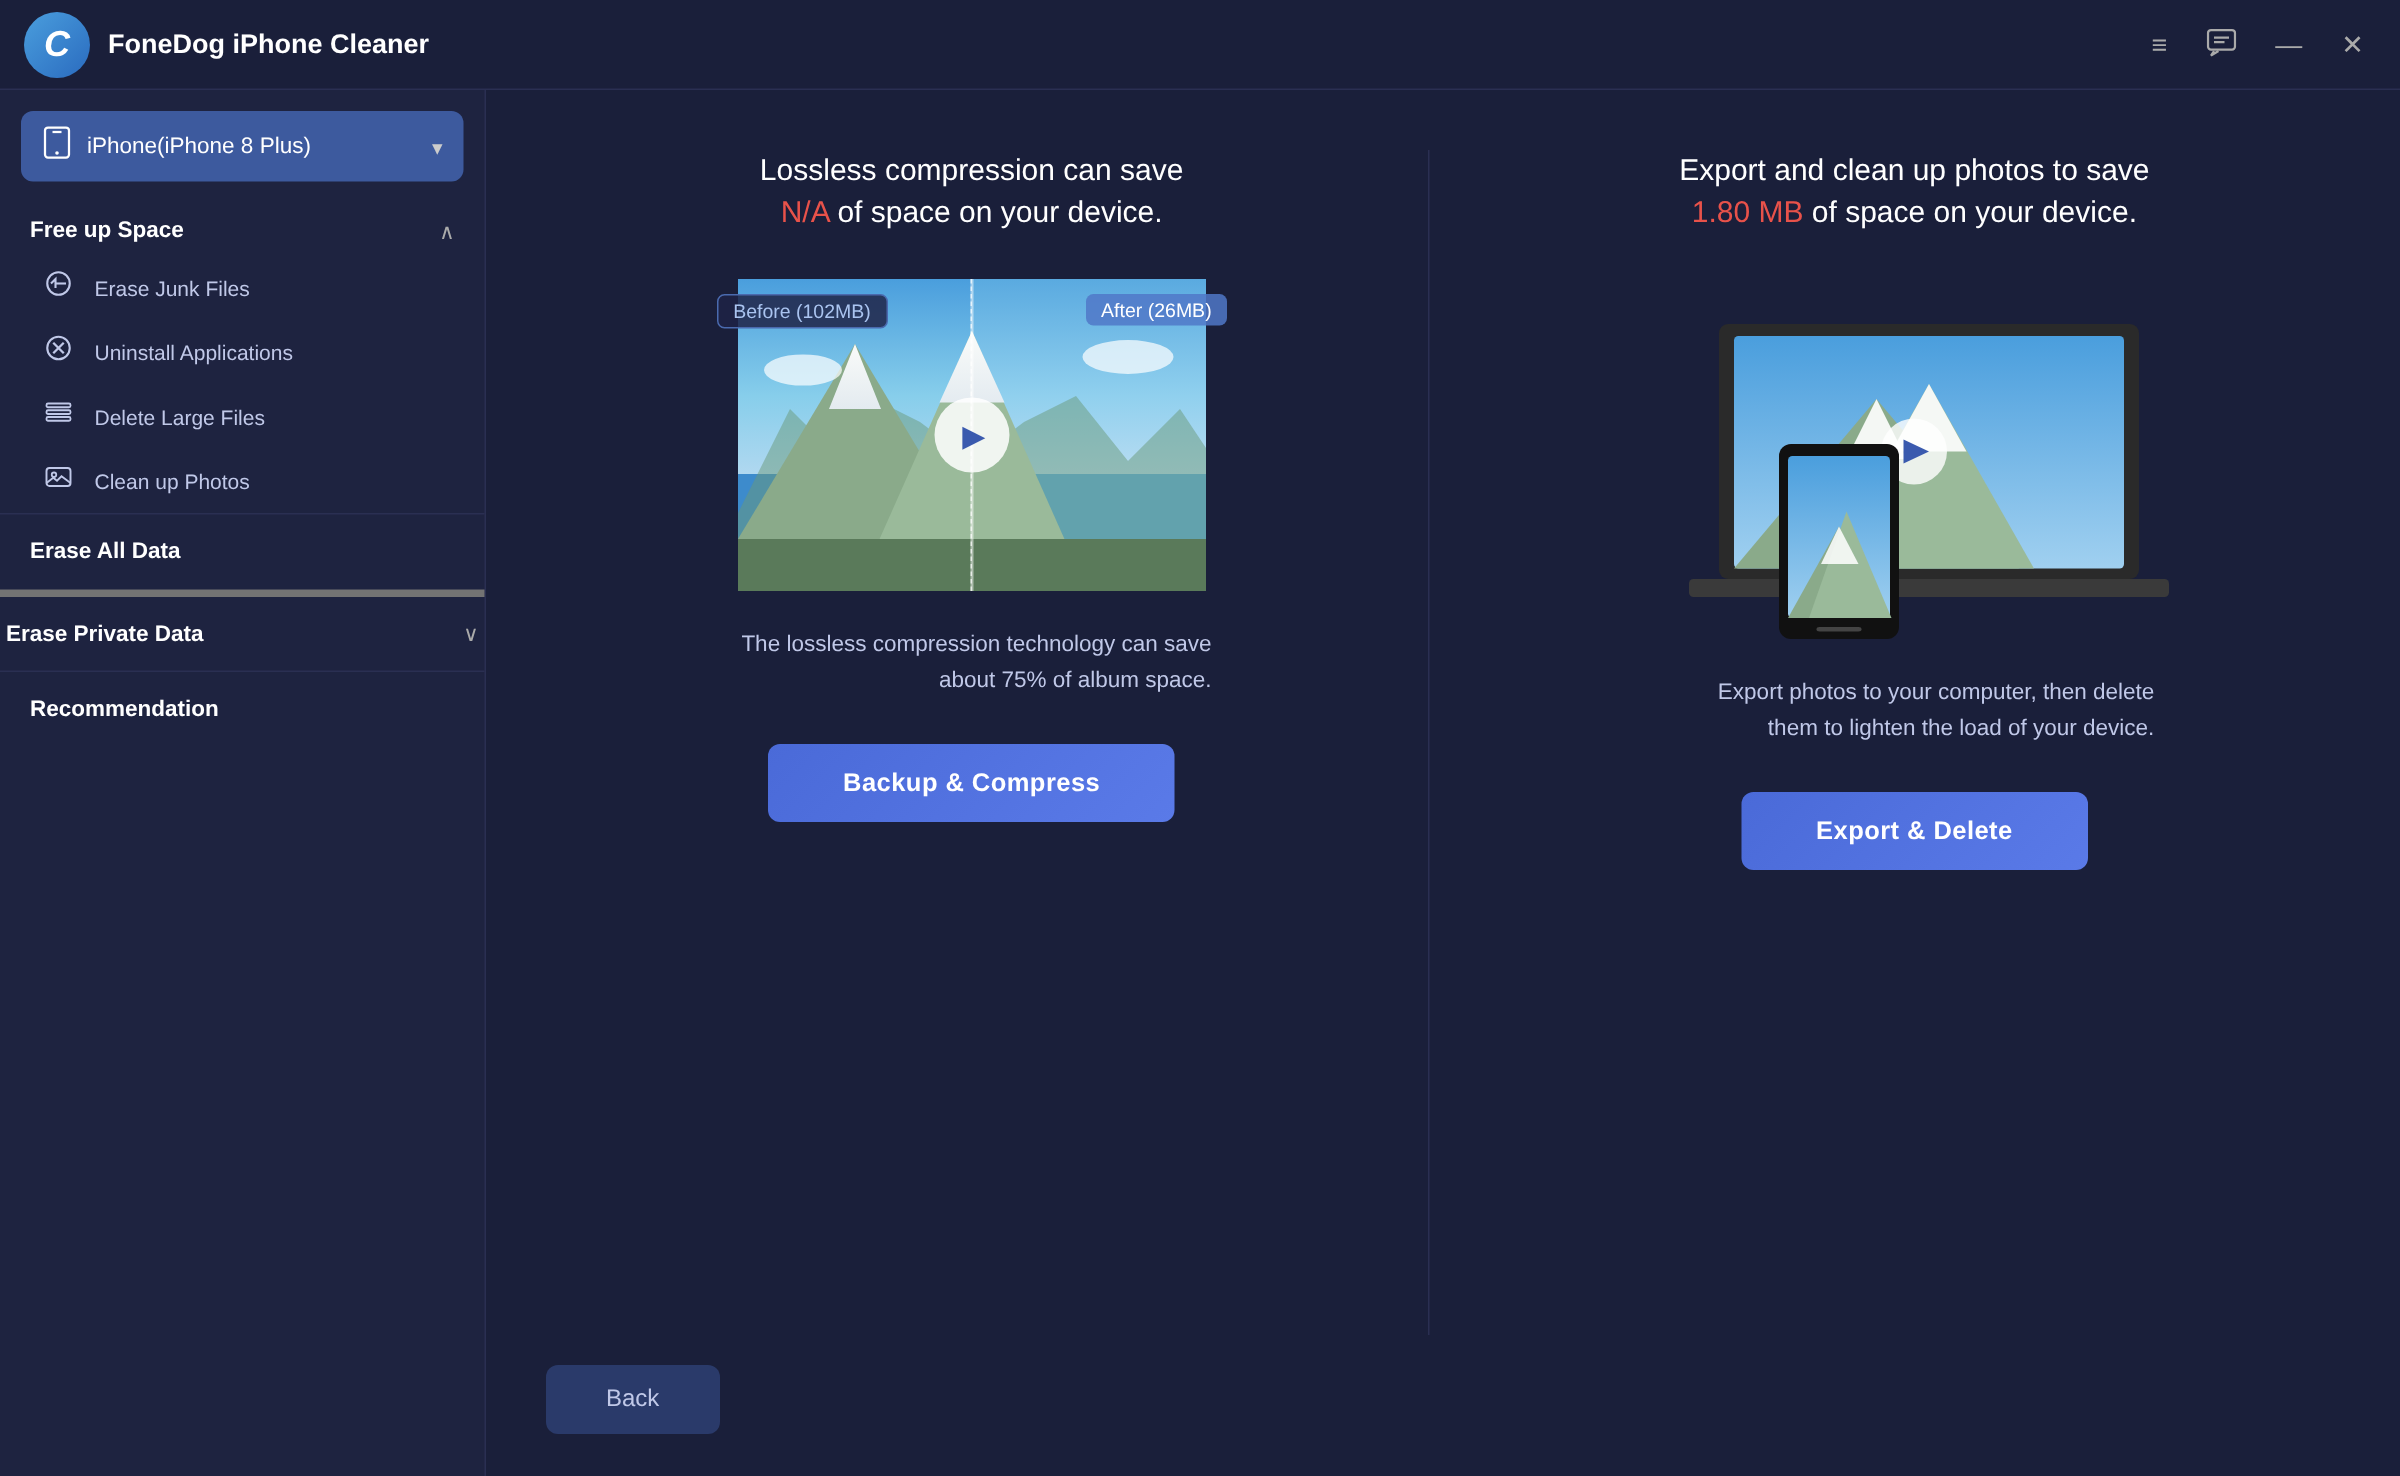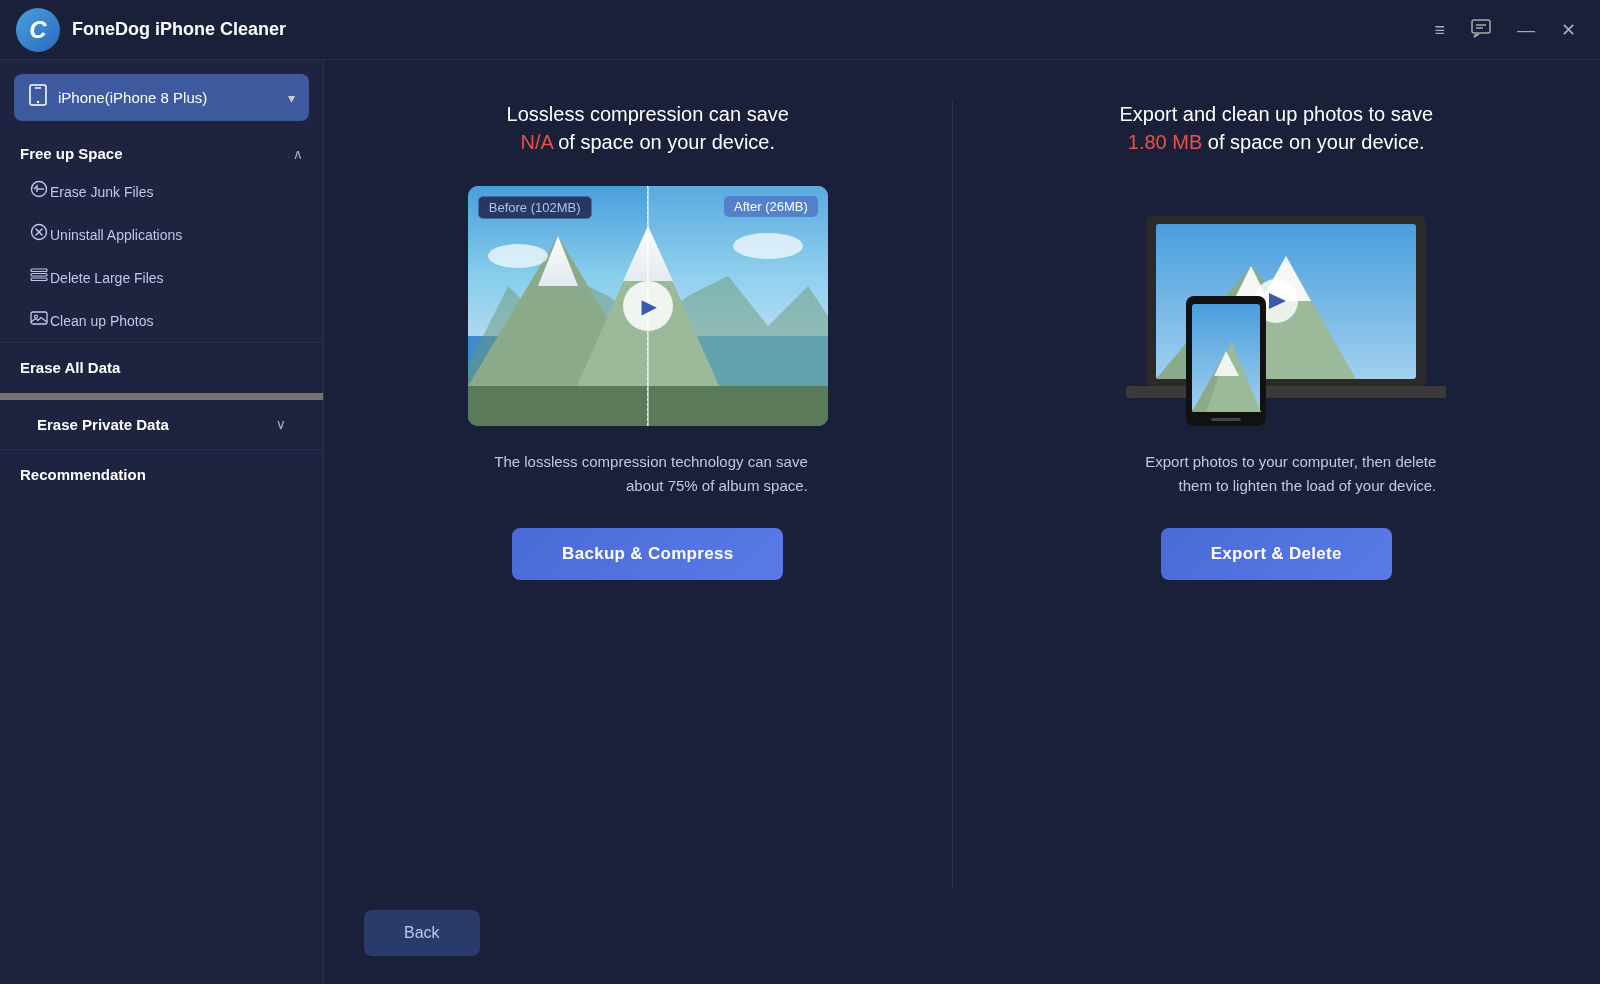--- a/index.html
+++ b/index.html
@@ -117,21 +117,21 @@
       font-weight: 700;
       color: #fff;
     }
     .sidebar-section-arrow {
       font-size: 14px;
       color: #aaa;
     }
     .sidebar-item {
       display: flex;
       align-items: center;
-      gap: 0;
+      gap: 13px;
       padding: 10px 20px 10px 28px;
       cursor: pointer;
       color: #c0c8e8;
       font-size: 14px;
     }
     .sidebar-item-icon {
       font-size: 17px;
       width: 22px;
       text-align: center;
     }
@@ -142,23 +142,23 @@
     }
     .sidebar-simple-title {
       font-size: 15px;
       font-weight: 700;
       color: #fff;
     }
     .sidebar-collapsible {
       display: flex;
       align-items: flex-start;
       justify-content: space-between;
-      padding: 16px 37px;
-      cursor: pointer;
-      border-top: 7px solid #737373;
+      padding: 16px 4px;
+      cursor: pointer;
+      border-top: 5px solid #737373;
     }
 
     
     .content-area {
       flex: 1;
       background: #1a1f3a;
       display: flex;
       flex-direction: column;
       position: relative;
     }
@@ -195,21 +195,21 @@
       line-height: 1.4;
       margin-bottom: 30px;
     }
     .highlight-red {
       color: #e8524a;
     }
 
     
     .comparison-container {
       width: 360px;
-      height: 240px;
+      height: 208px;
       position: relative;
       border-radius: 10px;
       overflow: hidden;
       margin-bottom: 24px;
     }
     .before-label {
       position: absolute;
       top: 10px;
       left: 10px;
       background: rgba(30,35,70,0.85);

